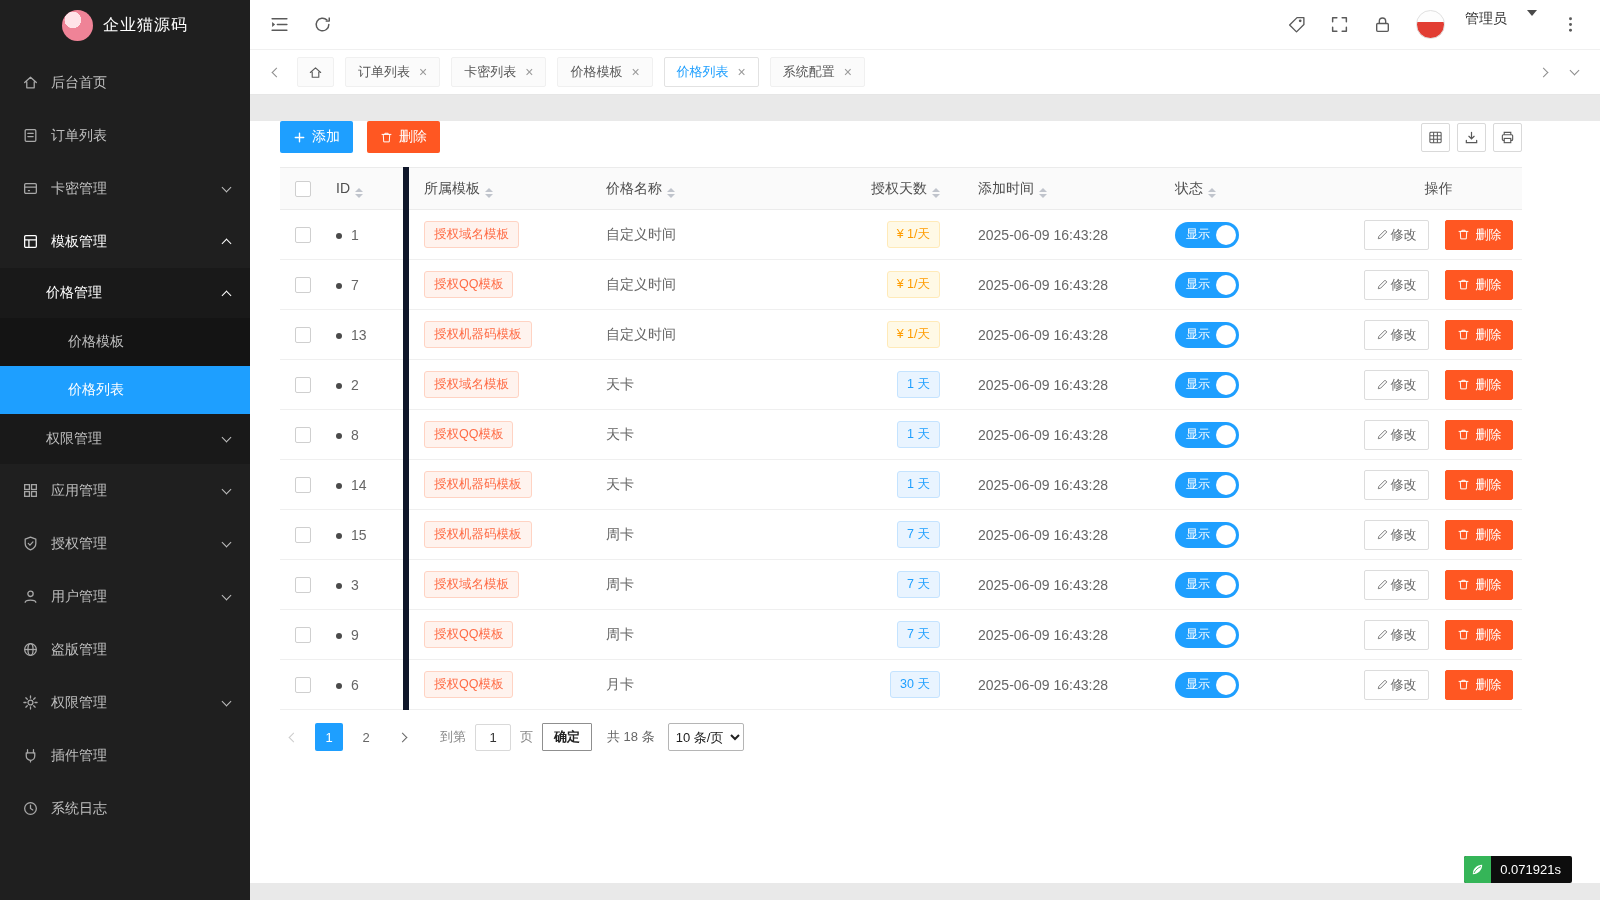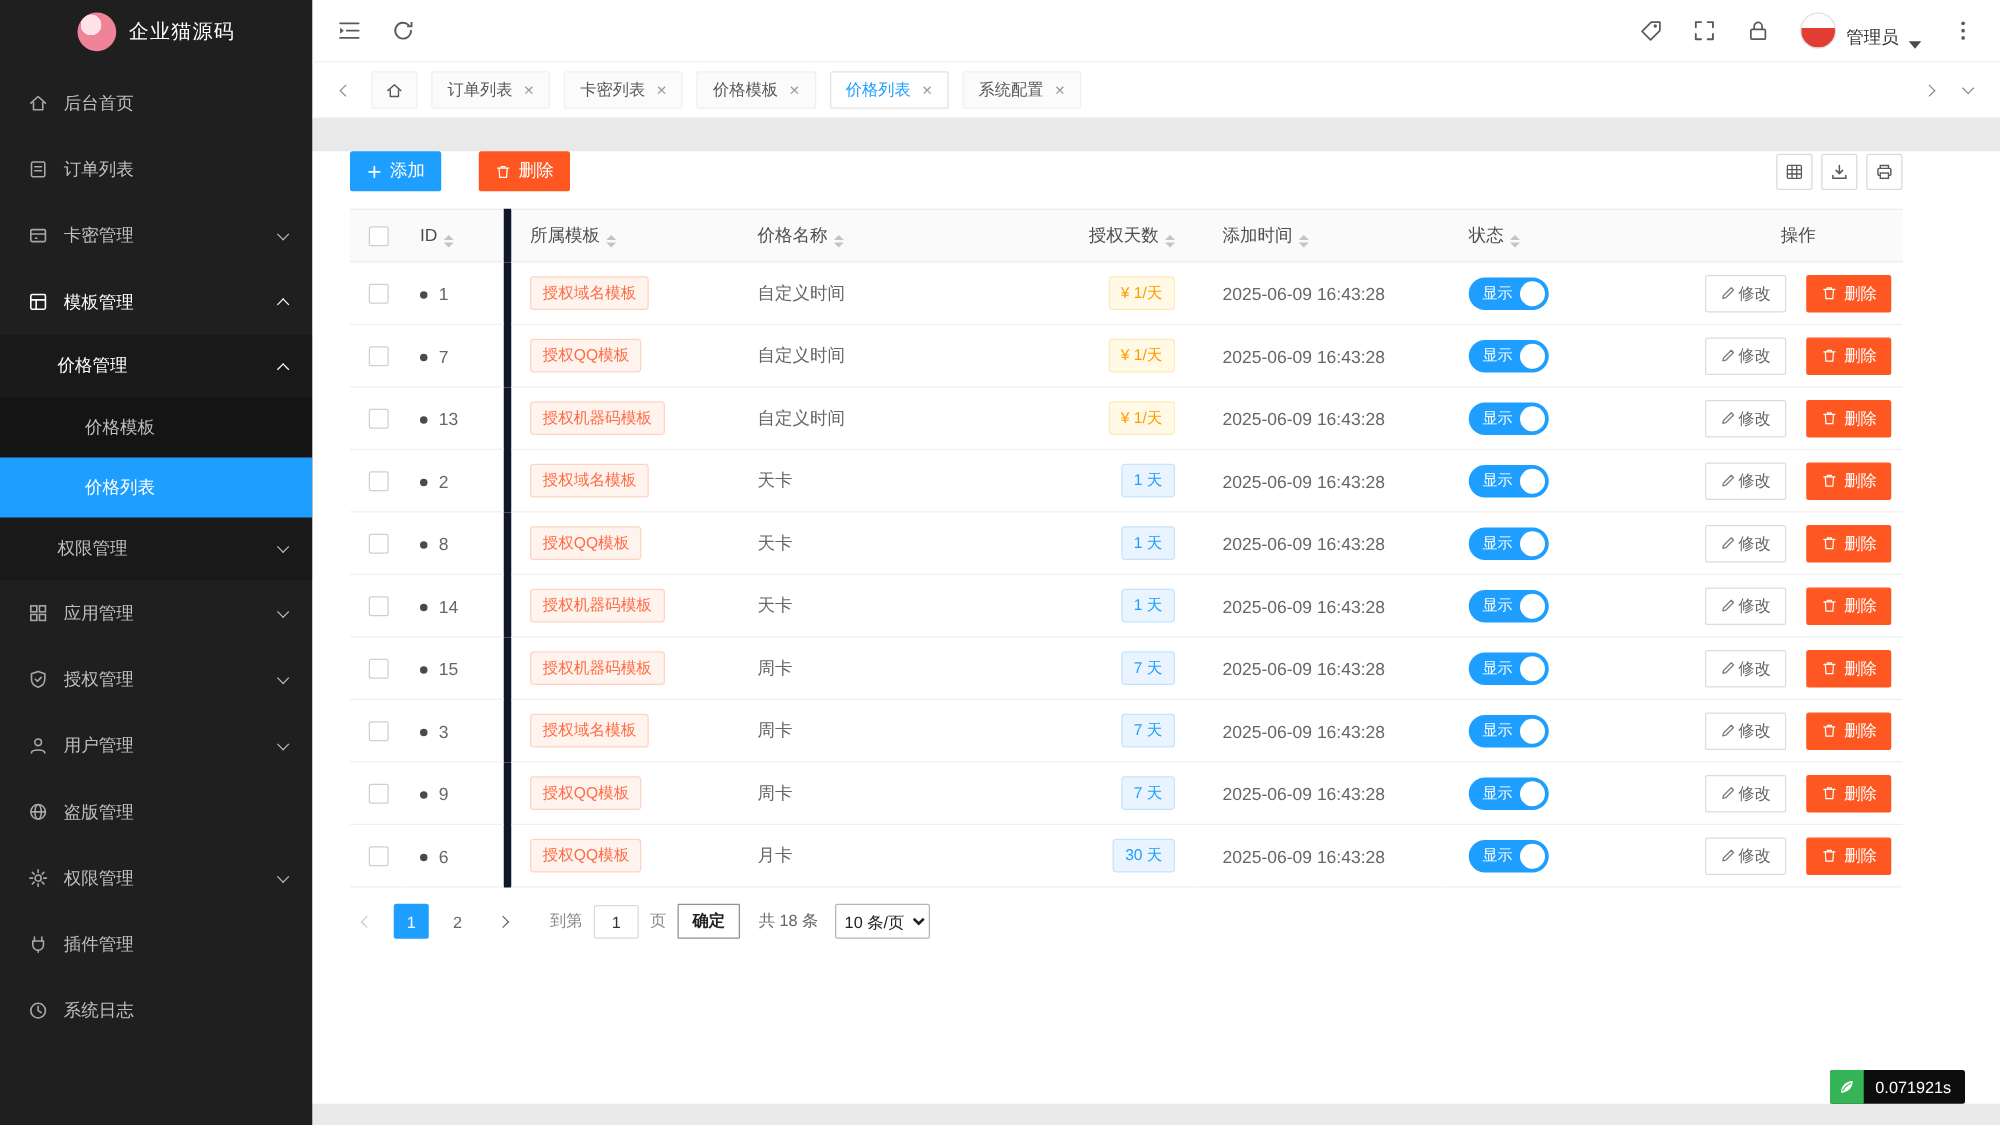--- a/index.html
+++ b/index.html
@@ -29,21 +29,21 @@
   .chev.up{transform:rotate(-135deg);margin-top:4px}
   .chev.lt{transform:rotate(135deg)}
   .chev.rt{transform:rotate(-45deg)}
 
   
   .main{flex:1;display:flex;flex-direction:column;min-width:0}
   .topbar{height:50px;background:#fff;display:flex;align-items:center;padding:0 20px;border-bottom:1px solid #f0f0f0}
   .tb-group{display:flex;align-items:center;gap:24px}
   .ti{width:19px;height:19px;color:#5a5a5a;cursor:pointer}
   .tb-right{margin-left:auto;display:flex;align-items:center;gap:24px}
-  .user{display:flex;align-items:flex-end;gap:8px;cursor:pointer}
+  .user{display:flex;align-items:flex-start;gap:20px;cursor:pointer}
   .avatar{width:29px;height:29px;border-radius:50%;border:1px solid #e0e0e0;background:linear-gradient(180deg,#fdfdfd 0 42%,#e23d33 42% 100%)}
   .uname{font-size:14px;color:#333}
   .tri-dn{width:0;height:0;border-left:5px solid transparent;border-right:5px solid transparent;border-top:6px solid #4a4a4a}
 
   
   .tabbar{height:45px;background:#fff;display:flex;align-items:center;padding:0 16px;gap:11px;border-bottom:1px solid #e6e6e6}
   .nav-arrow{width:20px;height:30px;display:flex;align-items:center;justify-content:center;color:#8c8c8c;cursor:pointer}
   .tab{height:30px;display:inline-flex;align-items:center;padding:0 12px;background:#fbfbfb;border:1px solid #f0f0f0;border-radius:2px;color:#595959;font-size:13px;gap:9px;cursor:pointer;white-space:nowrap}
   .tab .x{color:#9a9a9a;font-size:14px;line-height:1}
   .tab.active{color:#1E9FFF;background:#fff;border-color:#e2e2e2}
@@ -65,21 +65,21 @@
   .f-select{height:34px;border:1px solid #d9d9d9;border-radius:2px;display:flex;align-items:center;padding:0 26px 0 10px;position:relative;cursor:pointer;background:#fff}
   .f-select.w1{width:175px}
   .f-select.w2{width:185px}
   .sel-ph{color:#bfbfbf;font-size:13px;white-space:nowrap}
   .sel-arrow{position:absolute;right:11px;top:13px;color:#b8b8b8}
   .btn-search{height:34px;margin-left:20px;padding:0 15px;background:#1E9FFF;color:#fff;border:none;border-radius:2px;font-size:14px;display:inline-flex;align-items:center;gap:6px;cursor:pointer}
 
   
   .toolbar{display:flex;align-items:center;margin:26px 78px 14px 30px}
   .btn{height:32px;padding:0 13px;border-radius:2px;border:none;font-size:14px;display:inline-flex;align-items:center;gap:6px;cursor:pointer;color:#fff}
-  .btn-add{background:#1E9FFF;margin-right:30px}
+  .btn-add{background:#1E9FFF;margin-right:14px}
   .btn-danger{background:#FF5722}
   .tool-icons{margin-left:auto;display:flex;gap:7px}
   .tool-icon{width:29px;height:29px;border:1px solid #d9d9d9;border-radius:2px;display:flex;align-items:center;justify-content:center;color:#595959;background:#fff;cursor:pointer}
   .tool-icon svg{width:15px;height:15px}
 
   
   .table-wrap{margin:0 78px 0 30px}
   table{width:100%;border-collapse:collapse;table-layout:fixed}
   thead th{height:42px;background:#fafafa;border-top:1px solid #ebebeb;border-bottom:1px solid #ebebeb;font-size:14px;color:#4e4e4e;font-weight:normal;text-align:left;cursor:pointer}
   tbody td{height:50px;border-bottom:1px solid #efefef;font-size:14px;color:#666}

